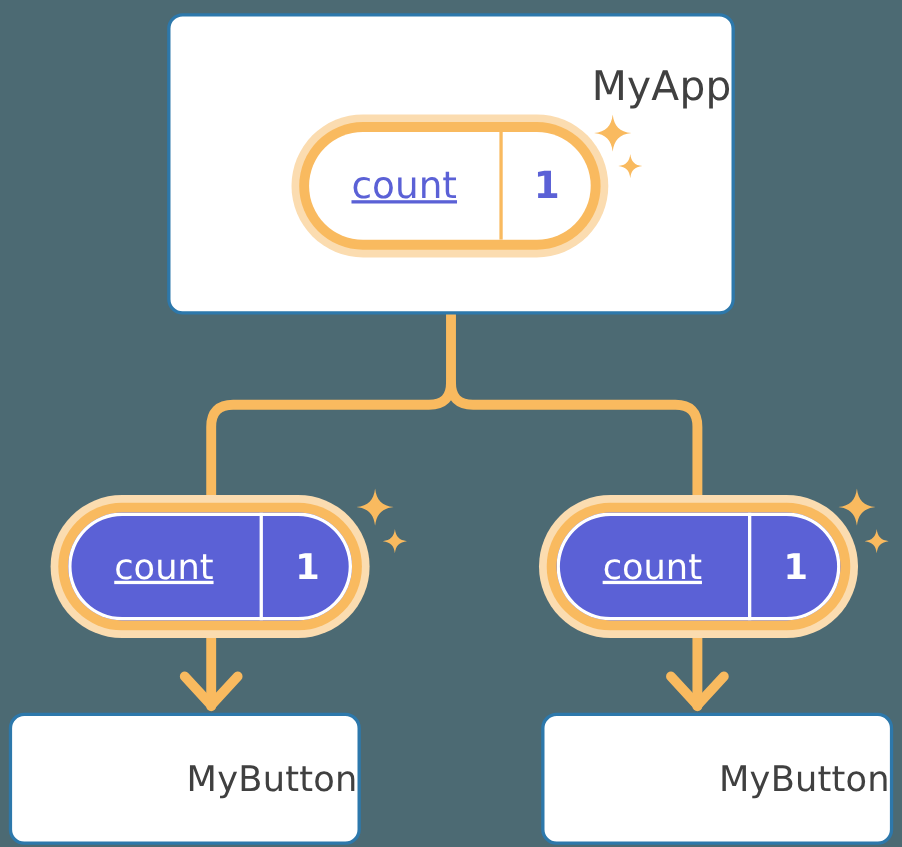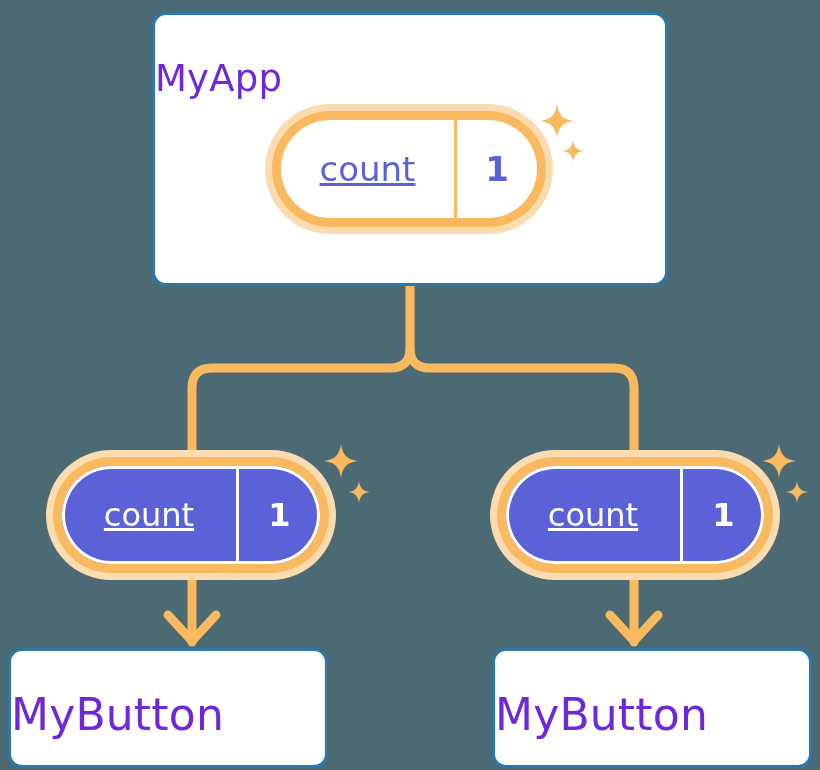--- a/index.html
+++ b/index.html
@@ -20,36 +20,36 @@
     position:absolute;
     background:#ffffff;
     border:3px solid #2d78ab;
     border-radius:14px;
     box-sizing:border-box;
     z-index:3;
   }
   .card-title{
     position:absolute;
     left:0;right:0;
-    text-align:left;
-    color:#6d28d9;
+    text-align:right;
+    color:#404040;
     font-weight:400;
     letter-spacing:.2px;
     white-space:nowrap;
   }
 
   
   #app-card{left:152px;top:12px;width:516px;height:274px;}
   #app-card .card-title{top:42px;font-size:37px;}
 
   
   .leaf-card{height:120px;}
   #leaf-left{left:8px;top:648px;width:320px;}
   #leaf-right{left:492px;top:648px;width:320px;}
-  .leaf-card .card-title{top:38px;font-size:44px;}
+  .leaf-card .card-title{top:38px;font-size:32px;}
 
   
   .pill{
     position:absolute;
     z-index:4;
     box-sizing:border-box;
     border-radius:999px;
     display:flex;
     align-items:stretch;
   }

